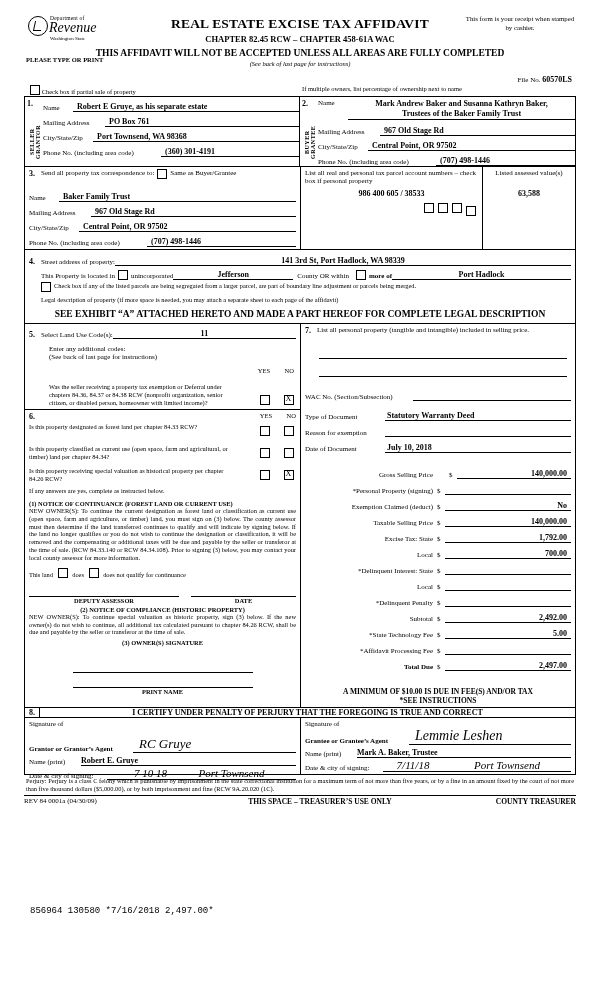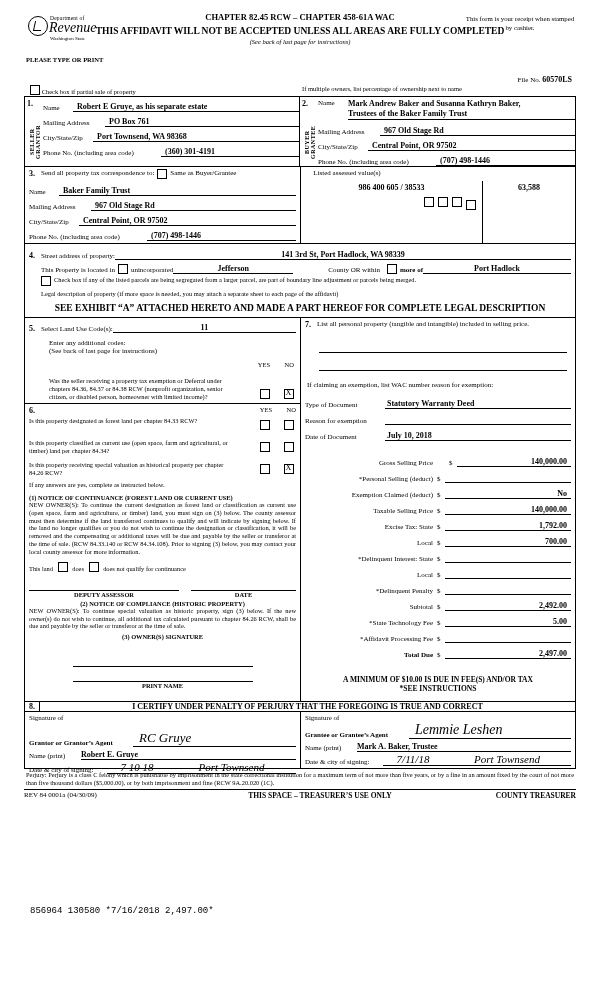--- a/index.html
+++ b/index.html
@@ -39,20 +39,21 @@
 <div class="page">
   <div class="form">
 
     <div class="hdr">
       <div class="logo">
         <div class="circ"></div>
         <div class="l1">Department of</div>
         <div class="l2">Revenue</div>
         <div class="l3">Washington State</div>
       </div>
+      <div class="title1">REAL ESTATE EXCISE TAX AFFIDAVIT</div>
       <div class="title2">CHAPTER 82.45 RCW – CHAPTER 458-61A WAC</div>
       <div class="title3">THIS AFFIDAVIT WILL NOT BE ACCEPTED UNLESS ALL AREAS ARE FULLY COMPLETED</div>
       <div class="title4">(See back of last page for instructions)</div>
       <div class="receipt">This form is your receipt when stamped by cashier.</div>
       <div class="typeprint">PLEASE TYPE OR PRINT</div>
     </div>
 
     <div class="fileno">
       <span>File No.</span>
       <span class="val">60570LS</span>
@@ -92,21 +93,21 @@
         </div>
       </div>
       <div style="width:276px;box-sizing:border-box;position:relative;">
         <div style="position:absolute;left:2px;top:2px;" class="num">2.</div>
         <div style="position:absolute;left:4px;top:16px;width:12px;height:58px;">
           <div class="vlabel" style="height:58px;">BUYER GRANTEE</div>
         </div>
         <div style="margin-left:18px;padding-top:2px;">
           <div style="display:flex;align-items:flex-start;height:22px;">
             <span class="lbl" style="width:30px;">Name</span>
-            <span style="flex:1;border-bottom:1px solid #000;text-align:left;line-height:10px;">
+            <span style="flex:1;border-bottom:1px solid #000;text-align:center;line-height:10px;">
               <span class="val" style="display:block;">Mark Andrew Baker and Susanna Kathryn Baker,</span>
               <span class="val" style="display:block;">Trustees of the Baker Family Trust</span>
             </span>
           </div>
           <div style="display:flex;align-items:flex-end;height:15px;">
             <span class="lbl" style="width:62px;">Mailing Address</span>
             <span class="val" style="flex:1;border-bottom:1px solid #000;padding-left:4px;">967 Old Stage Rd</span>
           </div>
           <div style="display:flex;align-items:flex-end;height:15px;">
             <span class="lbl" style="width:50px;">City/State/Zip</span>
@@ -123,20 +124,21 @@
     <div style="border:1px solid #000;border-top:none;position:relative;">
       <div style="display:flex;">
         <div style="width:276px;box-sizing:border-box;border-right:1px solid #000;padding:2px 4px;">
           <div style="display:flex;align-items:flex-start;">
             <span class="num" style="width:12px;">3.</span>
             <span class="lbl">Send all property tax correspondence to:</span>
             <span class="cbx" style="margin:0 3px;"></span>
             <span class="lbl">Same as Buyer/Grantee</span>
           </div>
         </div>
+        <div style="width:182px;box-sizing:border-box;border-right:1px solid #000;padding:2px 4px;" class="lbl">List all real and personal tax parcel account numbers – check box if personal property</div>
         <div style="width:92px;box-sizing:border-box;padding:2px 4px;" class="lbl center">Listed assessed value(s)</div>
       </div>
       <div style="display:flex;">
         <div style="width:276px;box-sizing:border-box;border-right:1px solid #000;padding:0 4px 2px 4px;">
           <div style="display:flex;align-items:flex-end;height:15px;">
             <span class="lbl" style="width:30px;">Name</span>
             <span class="val" style="flex:1;border-bottom:1px solid #000;padding-left:4px;">Baker Family Trust</span>
           </div>
           <div style="display:flex;align-items:flex-end;height:15px;">
             <span class="lbl" style="width:62px;">Mailing Address</span>
@@ -168,21 +170,21 @@
       <div style="display:flex;align-items:flex-end;height:14px;">
         <span class="num" style="width:12px;">4.</span>
         <span class="lbl">Street address of property:</span>
         <span class="val" style="flex:1;border-bottom:1px solid #000;text-align:center;">141 3rd St, Port Hadlock, WA  98339</span>
       </div>
       <div style="display:flex;align-items:flex-end;height:14px;padding-left:12px;">
         <span class="lbl">This Property is located in</span>
         <span class="cbx" style="margin:0 3px;"></span>
         <span class="lbl">unincorporated</span>
         <span class="val" style="width:120px;border-bottom:1px solid #000;text-align:center;">Jefferson</span>
-        <span class="lbl" style="padding:0 4px;margin-left:31px;">County OR within</span>
+        <span class="lbl" style="padding:0 4px;">County OR within</span>
         <span class="cbx" style="margin:0 3px;"></span>
         <span class="lbl b">more of</span>
         <span class="val" style="flex:1;border-bottom:1px solid #000;text-align:center;">Port Hadlock</span>
       </div>
       <div style="display:flex;padding-left:12px;padding-top:2px;">
         <span class="cbx" style="margin-right:3px;flex:none;"></span>
         <span class="small">Check box if any of the listed parcels are being segregated from a larger parcel, are part of boundary line adjustment or parcels being merged.</span>
       </div>
       <div class="small" style="padding-left:12px;padding-top:4px;">Legal description of property (if more space is needed, you may attach a separate sheet to each page of the affidavit)</div>
       <div class="b" style="font-size:9.5px;text-align:center;padding-top:6px;padding-bottom:2px;">SEE EXHIBIT “A” ATTACHED HERETO AND MADE A PART HEREOF FOR COMPLETE LEGAL DESCRIPTION</div>
@@ -272,22 +274,25 @@
       </div>
 
       <div style="width:274px;box-sizing:border-box;padding:2px 4px;position:relative;">
         <div style="display:flex;">
           <span class="num" style="width:12px;">7.</span>
           <span class="lbl" style="flex:1;line-height:1.3;">List all personal property (tangible and intangible) included in selling price.</span>
         </div>
         <div style="height:13px;border-bottom:1px solid #000;margin:10px 4px 0 14px;"></div>
         <div style="height:13px;border-bottom:1px solid #000;margin:4px 4px 0 14px;"></div>
 
-        <div class="lbl" style="padding-top:10px;padding-left:2px;">If claiming an exemption, list WAC number reason for exemption:</div>
-
+
+        <div style="display:flex;align-items:flex-end;height:16px;margin-top:8px;">
+          <span class="lbl" style="width:108px;">WAC No. (Section/Subsection)</span>
+          <span style="flex:1;border-bottom:1px solid #000;"></span>
+        </div>
         <div style="display:flex;align-items:flex-end;height:16px;margin-top:4px;">
           <span class="lbl" style="width:80px;">Type of Document</span>
           <span class="val" style="flex:1;border-bottom:1px solid #000;padding-left:2px;">Statutory Warranty Deed</span>
         </div>
 
         <div style="display:flex;align-items:flex-end;height:16px;">
           <span class="lbl" style="width:80px;">Reason for exemption</span>
           <span style="flex:1;border-bottom:1px solid #000;"></span>
         </div>
         <div style="display:flex;align-items:flex-end;height:16px;">
@@ -295,21 +300,21 @@
           <span class="val" style="flex:1;border-bottom:1px solid #000;padding-left:2px;">July 10, 2018</span>
         </div>
 
         <div style="margin-top:10px;">
           <div style="display:flex;align-items:flex-end;height:16px;">
             <span class="lbl right" style="width:128px;padding-right:16px;">Gross Selling Price</span>
             <span class="lbl" style="width:8px;">$</span>
             <span class="val right" style="flex:1;border-bottom:1px solid #000;padding-right:4px;">140,000.00</span>
           </div>
           <div style="display:flex;align-items:flex-end;height:16px;">
-            <span class="lbl right" style="width:128px;padding-right:4px;">*Personal Selling (deduct)</span>
+            <span class="lbl right" style="width:128px;padding-right:4px;">*Personal Property (signing)</span>
             <span class="lbl" style="width:8px;">$</span>
             <span class="val right" style="flex:1;border-bottom:1px solid #000;padding-right:4px;"></span>
           </div>
           <div style="display:flex;align-items:flex-end;height:16px;">
             <span class="lbl right" style="width:128px;padding-right:4px;">Exemption Claimed (deduct)</span>
             <span class="lbl" style="width:8px;">$</span>
             <span class="val right" style="flex:1;border-bottom:1px solid #000;padding-right:4px;">No</span>
           </div>
           <div style="display:flex;align-items:flex-end;height:16px;">
             <span class="lbl right" style="width:128px;padding-right:4px;">Taxable Selling Price</span>
@@ -379,21 +384,21 @@
           <div style="display:flex;align-items:flex-end;margin-top:8px;">
             <span class="lbl b" style="width:104px;">Grantor or Grantor’s Agent</span>
             <span class="sig" style="flex:1;border-bottom:1px solid #000;font-size:13px;padding-left:6px;">RC Gruye</span>
           </div>
           <div style="display:flex;align-items:flex-end;height:13px;">
             <span class="lbl" style="width:52px;">Name (print)</span>
             <span class="val" style="flex:1;border-bottom:1px solid #000;">Robert E. Gruye</span>
           </div>
           <div style="display:flex;align-items:flex-end;height:14px;">
             <span class="lbl" style="width:78px;">Date &amp; city of signing:</span>
-            <span class="sig" style="width:60px;border-bottom:1px solid #000;font-size:11px;text-align:center;">7 10 18</span>
+            <span class="sig" style="width:60px;border-bottom:1px solid #000;font-size:11px;text-align:right;">7 10 18</span>
             <span class="sig" style="flex:1;border-bottom:1px solid #000;font-size:11px;text-align:center;">Port Townsend</span>
           </div>
         </div>
         <div style="width:274px;box-sizing:border-box;padding:2px 4px;position:relative;height:56px;">
           <div class="lbl">Signature of</div>
           <div style="display:flex;align-items:flex-end;">
             <span class="lbl b" style="width:104px;">Grantee or Grantee’s Agent</span>
             <span class="sig" style="flex:1;border-bottom:1px solid #000;font-size:14px;padding-left:6px;">Lemmie Leshen</span>
           </div>
           <div style="display:flex;align-items:flex-end;height:13px;">

